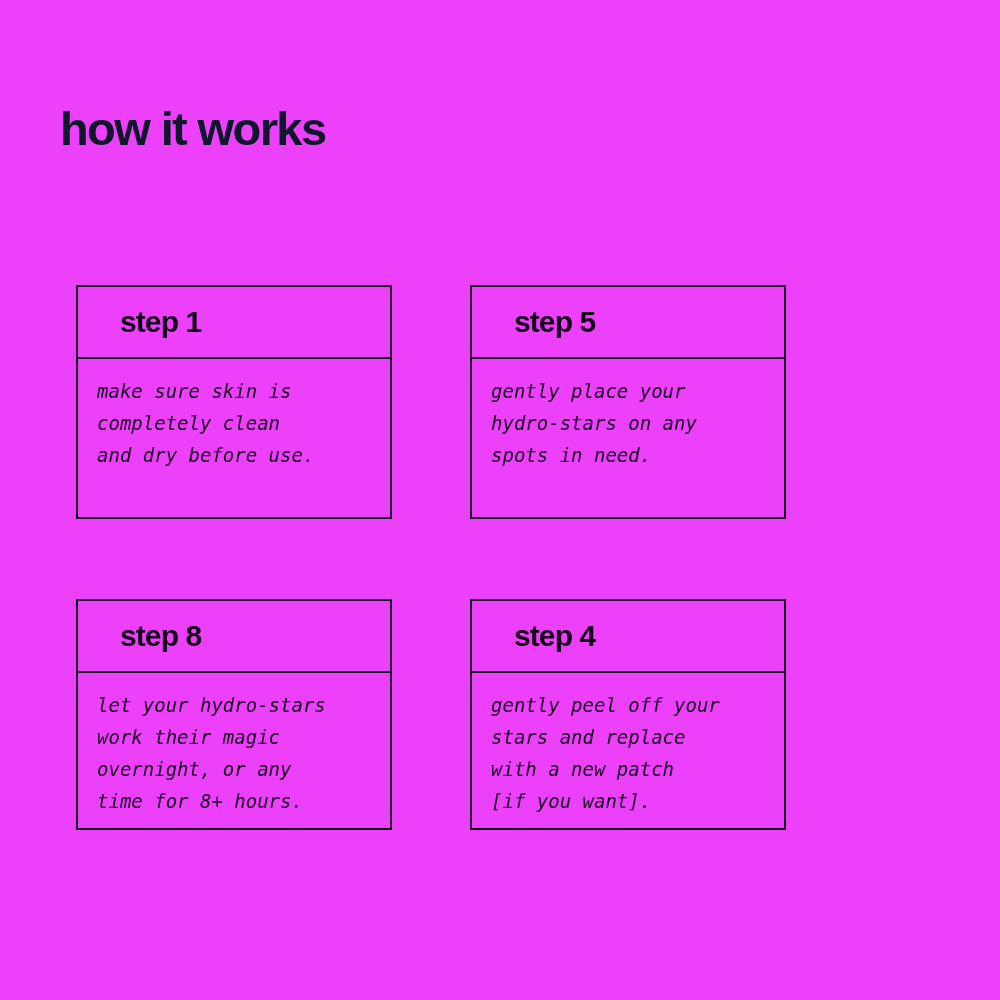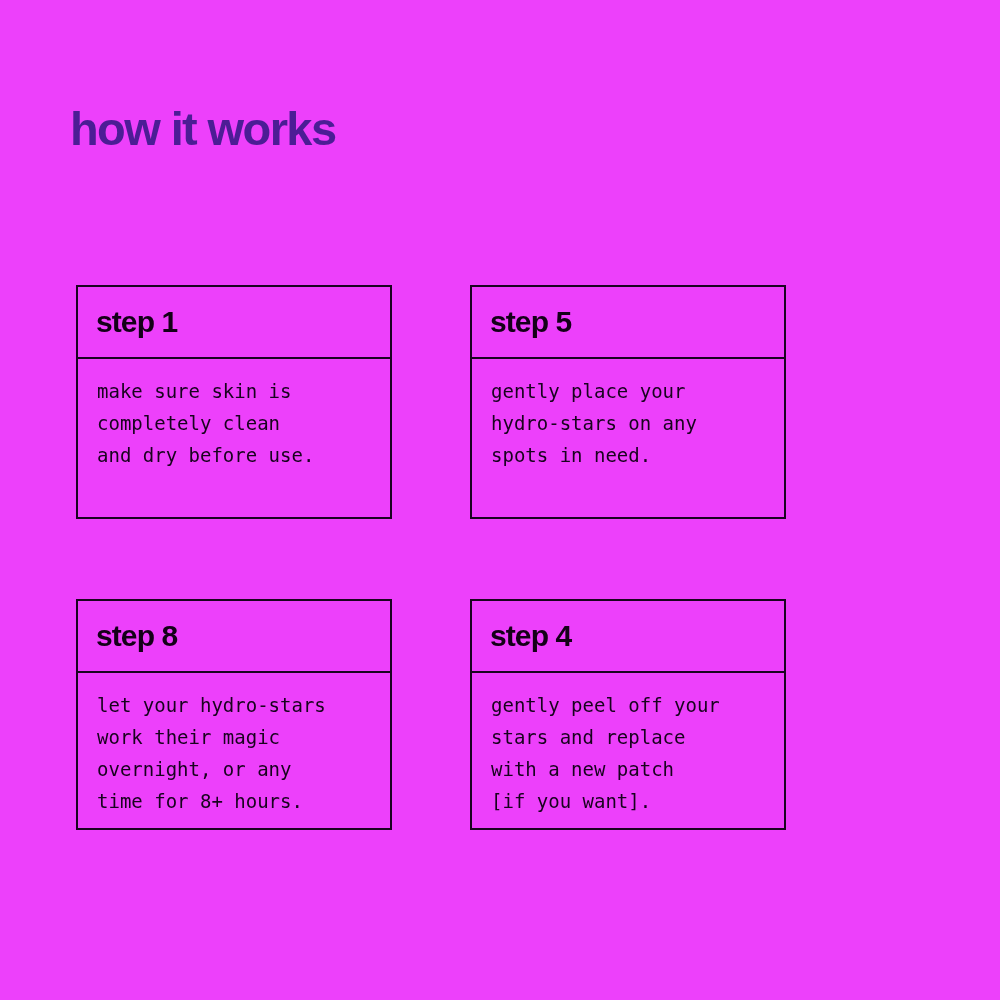--- a/index.html
+++ b/index.html
@@ -18,28 +18,28 @@
     position: relative;
     width: 1000px;
     height: 1000px;
     background: #ed40fb;
     box-sizing: border-box;
   }
 
   
   #page-title {
     position: absolute;
-    left: 70px;
+    left: 60px;
     top: 100px;
     font-family: "Liberation Sans", sans-serif;
     font-weight: 700;
     font-size: 47px;
     line-height: 58px;
     letter-spacing: -1.6px;
-    color: #4c1d95;
+    color: #0f172a;
     white-space: nowrap;
     -webkit-font-smoothing: antialiased;
   }
 
   
   #steps-grid {
     position: absolute;
     left: 76px;
     top: 285px;
     width: 711px;
@@ -71,37 +71,39 @@
   }
 
   .step-card-title {
     font-family: "Liberation Sans", sans-serif;
     font-weight: 700;
     font-size: 30px;
     line-height: 32px;
     letter-spacing: -0.9px;
     color: #140018;
     white-space: nowrap;
+    margin-left: 24px;
     -webkit-font-smoothing: antialiased;
   }
 
   .step-card-body {
     flex: 1 1 auto;
     box-sizing: border-box;
     padding: 16px 14px 10px 19px;
   }
 
   .step-card-text {
     font-family: "DejaVu Sans Mono", "Liberation Mono", monospace;
     font-size: 19px;
     line-height: 32px;
     letter-spacing: 0px;
     color: #18031e;
     white-space: pre-line;
     margin: 0;
+    font-style: italic;
   }
 </style>
 </head>
 <body>
 
 <div id="canvas" style="background: rgb(237, 64, 251);">
 
   <div id="page-title">how it works</div>
 
   <div id="steps-grid">

